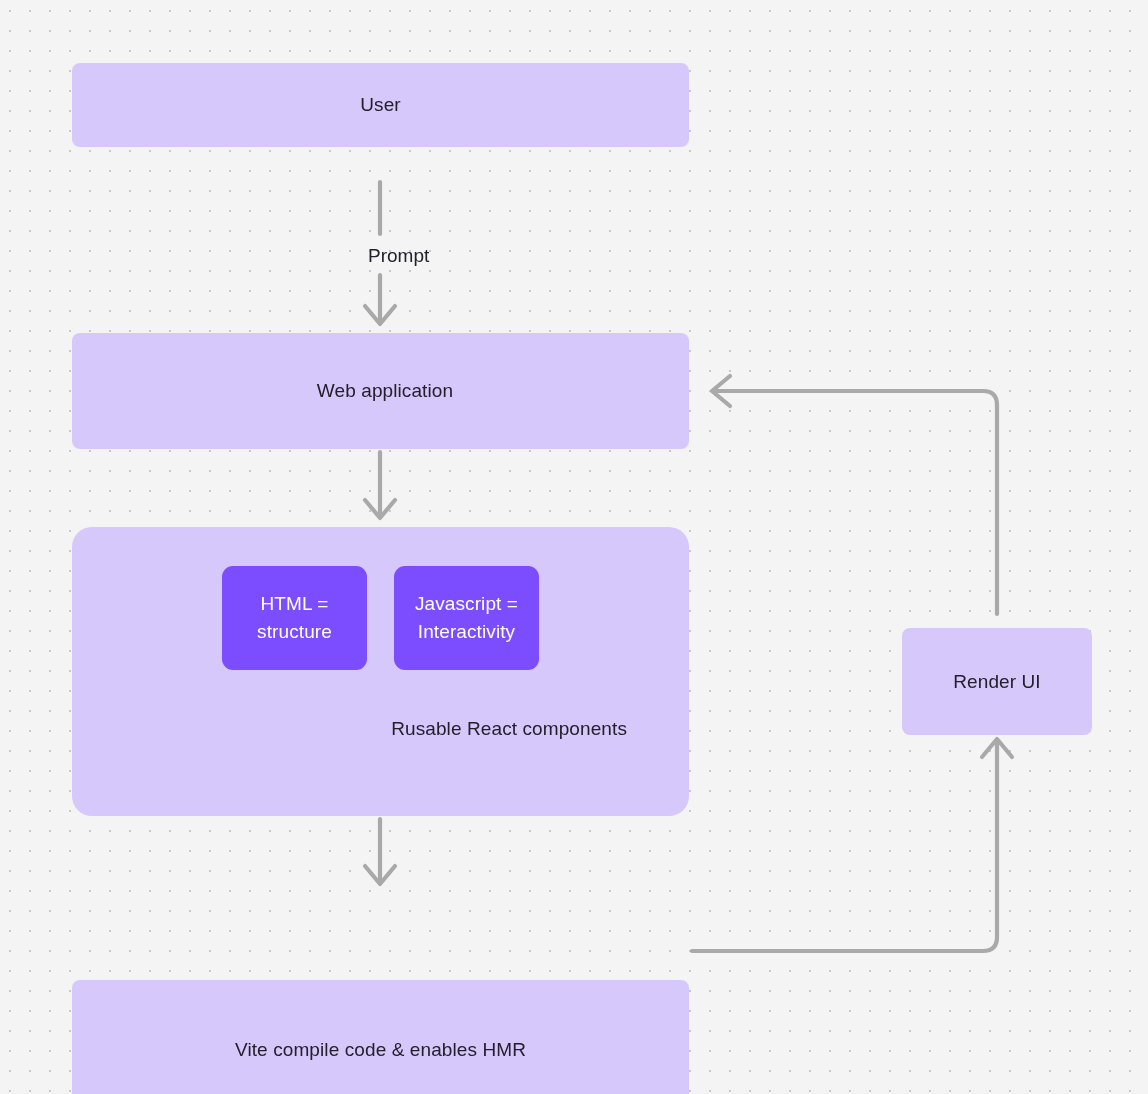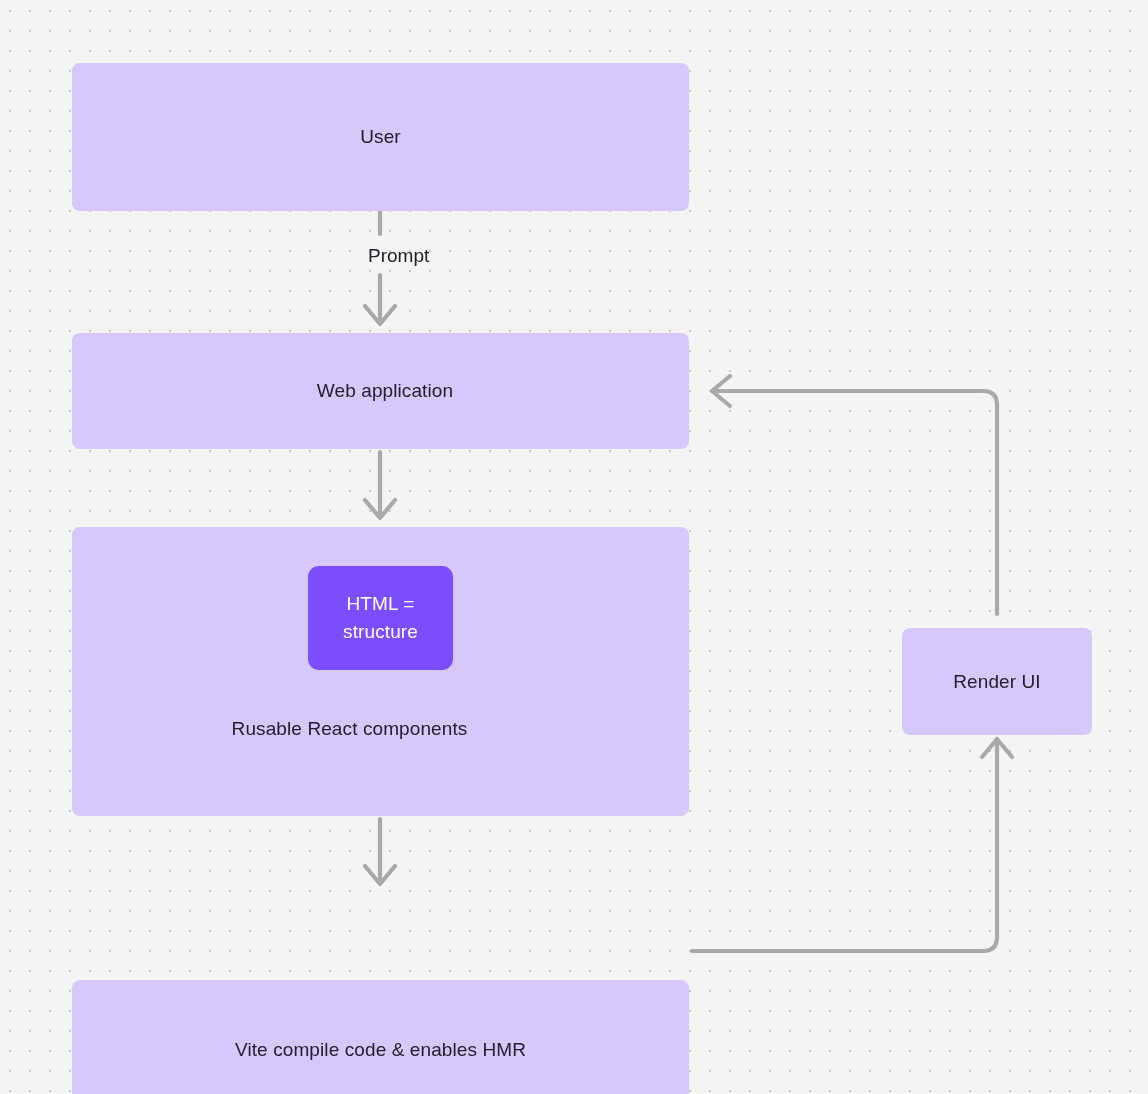--- a/index.html
+++ b/index.html
@@ -37,24 +37,24 @@
     background: #d6c8fb;
     color: #23202b;
     font-size: 19px;
     line-height: 1.45;
     letter-spacing: 0.1px;
   }
   .node-label {
     display: block;
     white-space: pre-line;
   }
-  .node-user      { left: 72px;  top: 63px;  width: 617px; height: 148px; }
+  .node-user      { left: 72px;  top: 63px;  width: 617px; height: 84px; }
   .node-webapp    { left: 72px;  top: 333px; width: 617px; height: 116px; padding-left: 9px; }
   .node-react     { left: 72px;  top: 527px; width: 617px; height: 289px;
-                    display: block; border-radius: 8px; }
+                    display: block; border-radius: 20px; }
   .node-vite      { left: 72px;  top: 937px; width: 617px; height: 140px; margin-top: 43px; }
   .node-render    { left: 902px; top: 628px; width: 190px; height: 107px; }
 
   .react-inner-row {
     position: absolute;
     left: 0;
     top: 39px;
     width: 617px;
     display: flex;
     justify-content: center;
@@ -74,21 +74,21 @@
     font-size: 19px;
     line-height: 1.5;
   }
   .chip-label { display: block; white-space: pre-line; }
 
   .react-caption {
     position: absolute;
     left: 0;
     top: 188px;
     width: 555px;
-    text-align: center;
+    text-align: right;
     color: #23202b;
     font-size: 19px;
   }
 
   .edge-label {
     position: absolute;
     color: #23202b;
     font-size: 19px;
     background: transparent;
     white-space: nowrap;
@@ -145,20 +145,24 @@
   <div class="node node-webapp">
     <span class="node-label">Web application</span>
   </div>
 
   <div class="node node-react">
     <div class="react-inner-row">
       <div class="chip">
         <span class="chip-label">HTML =
 structure</span>
       </div>
+      <div class="chip">
+        <span class="chip-label">Javascript =
+Interactivity</span>
+      </div>
     </div>
     <div class="react-caption">Rusable React components</div>
   </div>
 
   <div class="node node-vite">
     <span class="node-label">Vite compile code &amp; enables HMR</span>
   </div>
 
   <div class="node node-render">
     <span class="node-label">Render UI</span>

